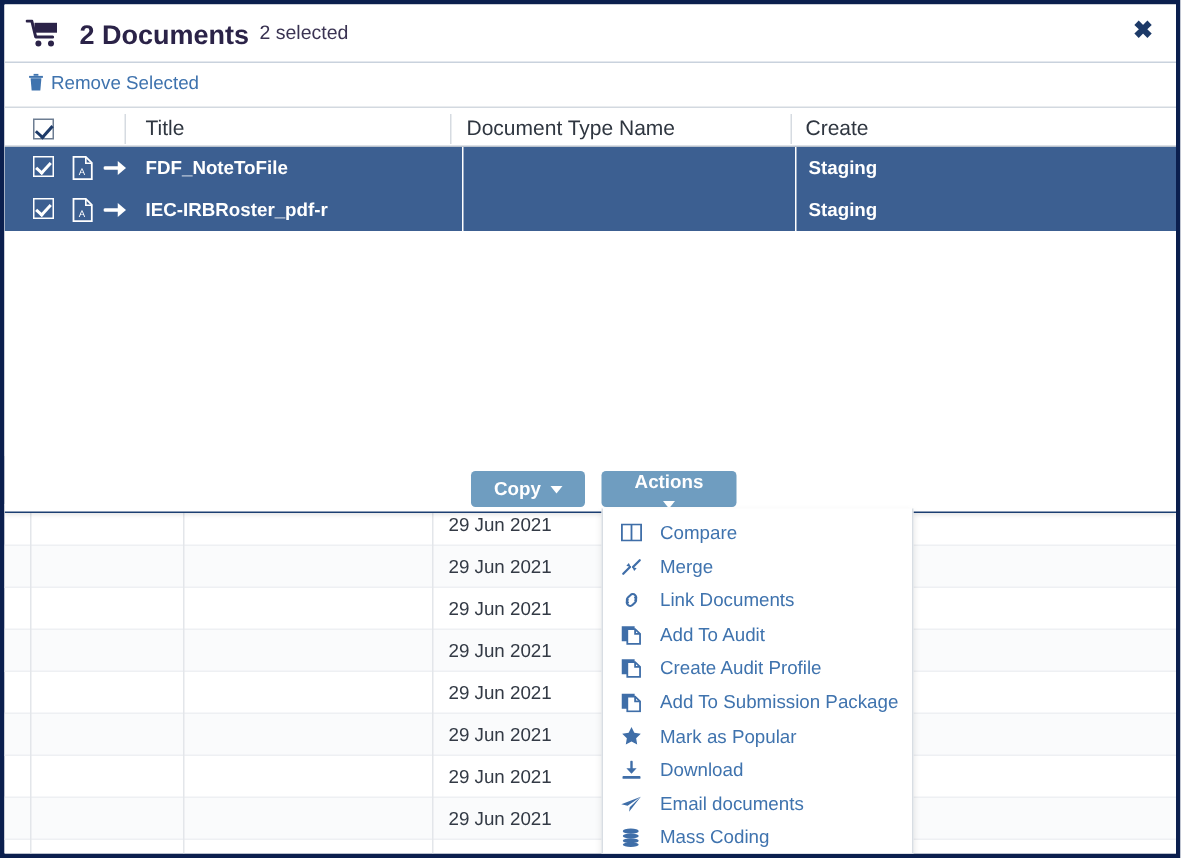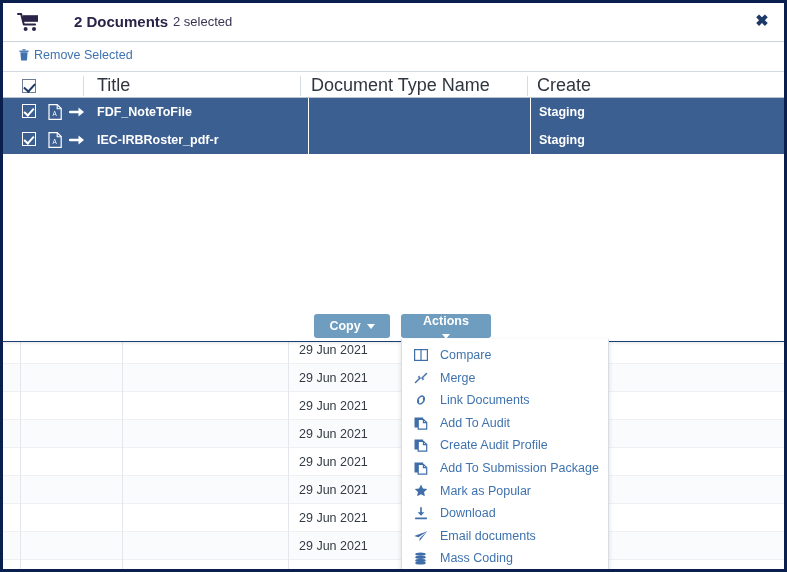--- a/index.html
+++ b/index.html
@@ -87,24 +87,23 @@
     height: 39px;
     border-bottom: 1px solid #c9d2dd;
     background: #ffffff;
   }
   .cart-icon {
     position: absolute; left: 14px; top: 10px;
     width: 22px; height: 19px;
   }
   .panel-title {
     position: absolute; left: 50px; top: 10px;
-    font-size: 15px; font-weight: bold;
+    font-size: 18px; font-weight: bold;
     color: #2b2348;
     white-space: nowrap;
-    margin-left: 21px;
   }
   .panel-subtitle {
     position: absolute; left: 145px; top: 11px;
     font-size: 13px;
     color: #3a3352;
     white-space: nowrap;
     margin-left: 25px;
   }
   .close-btn {
     position: absolute; right: 12px; top: 8px;
@@ -135,21 +134,21 @@
   .grid-header {
     position: relative;
     height: 27px;
     border-top: 1px solid #d3d9e0;
     border-bottom: 1px solid #b9c2cd;
     background: #ffffff;
   }
   .grid-header .hcell {
     position: absolute; top: 0;
     height: 27px; line-height: 27px;
-    font-size: 18px;
+    font-size: 14px;
     color: #2f3640;
     white-space: nowrap;
   }
   .hcell-check { left: 19px; top: 5px; height: 16px; line-height: normal; }
   .hcell-title { left: 94px; }
   .hcell-doctype { left: 308px; }
   .hcell-index { left: 534px; }
   .hsep {
     position: absolute; top: 4px; height: 20px; width: 1px;
     background: #d6dbe1;

